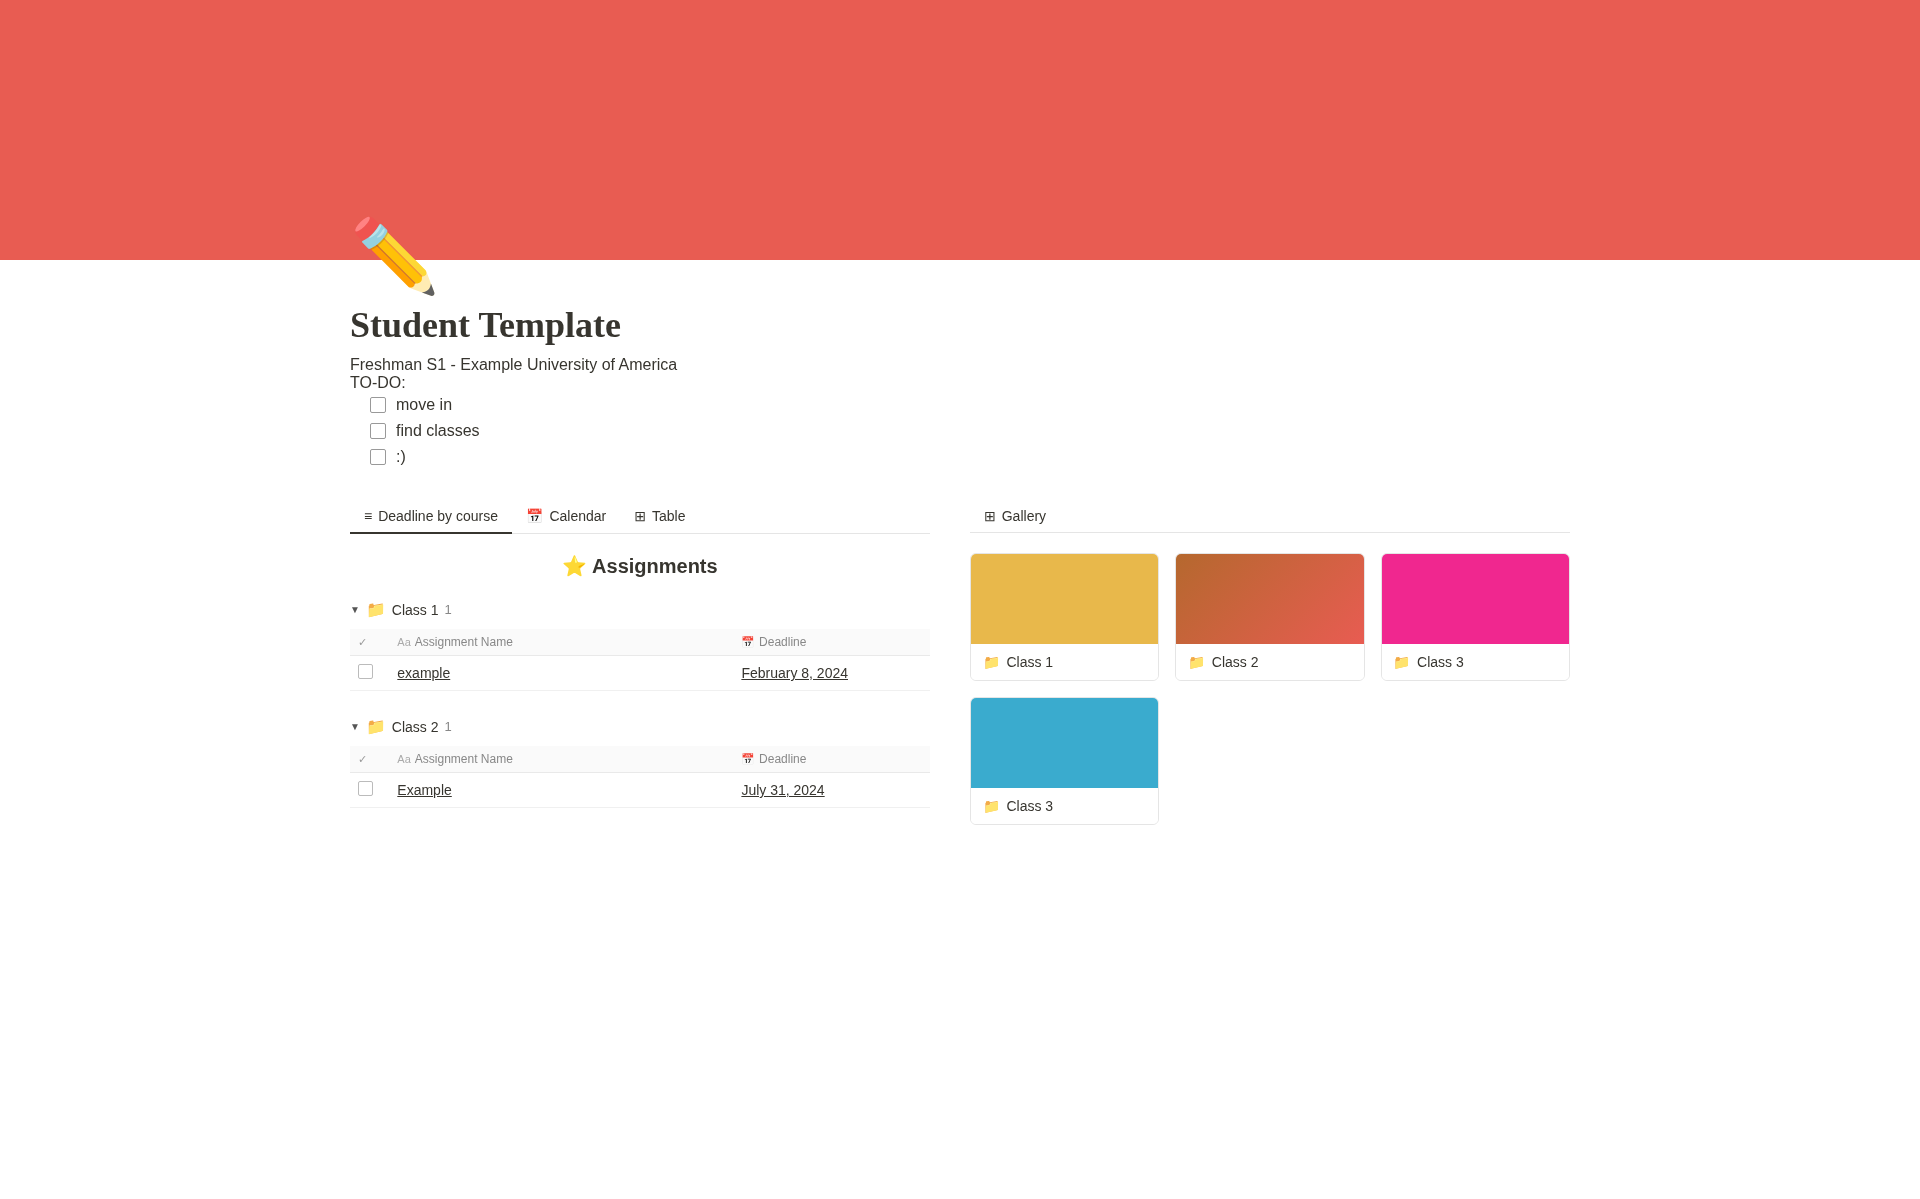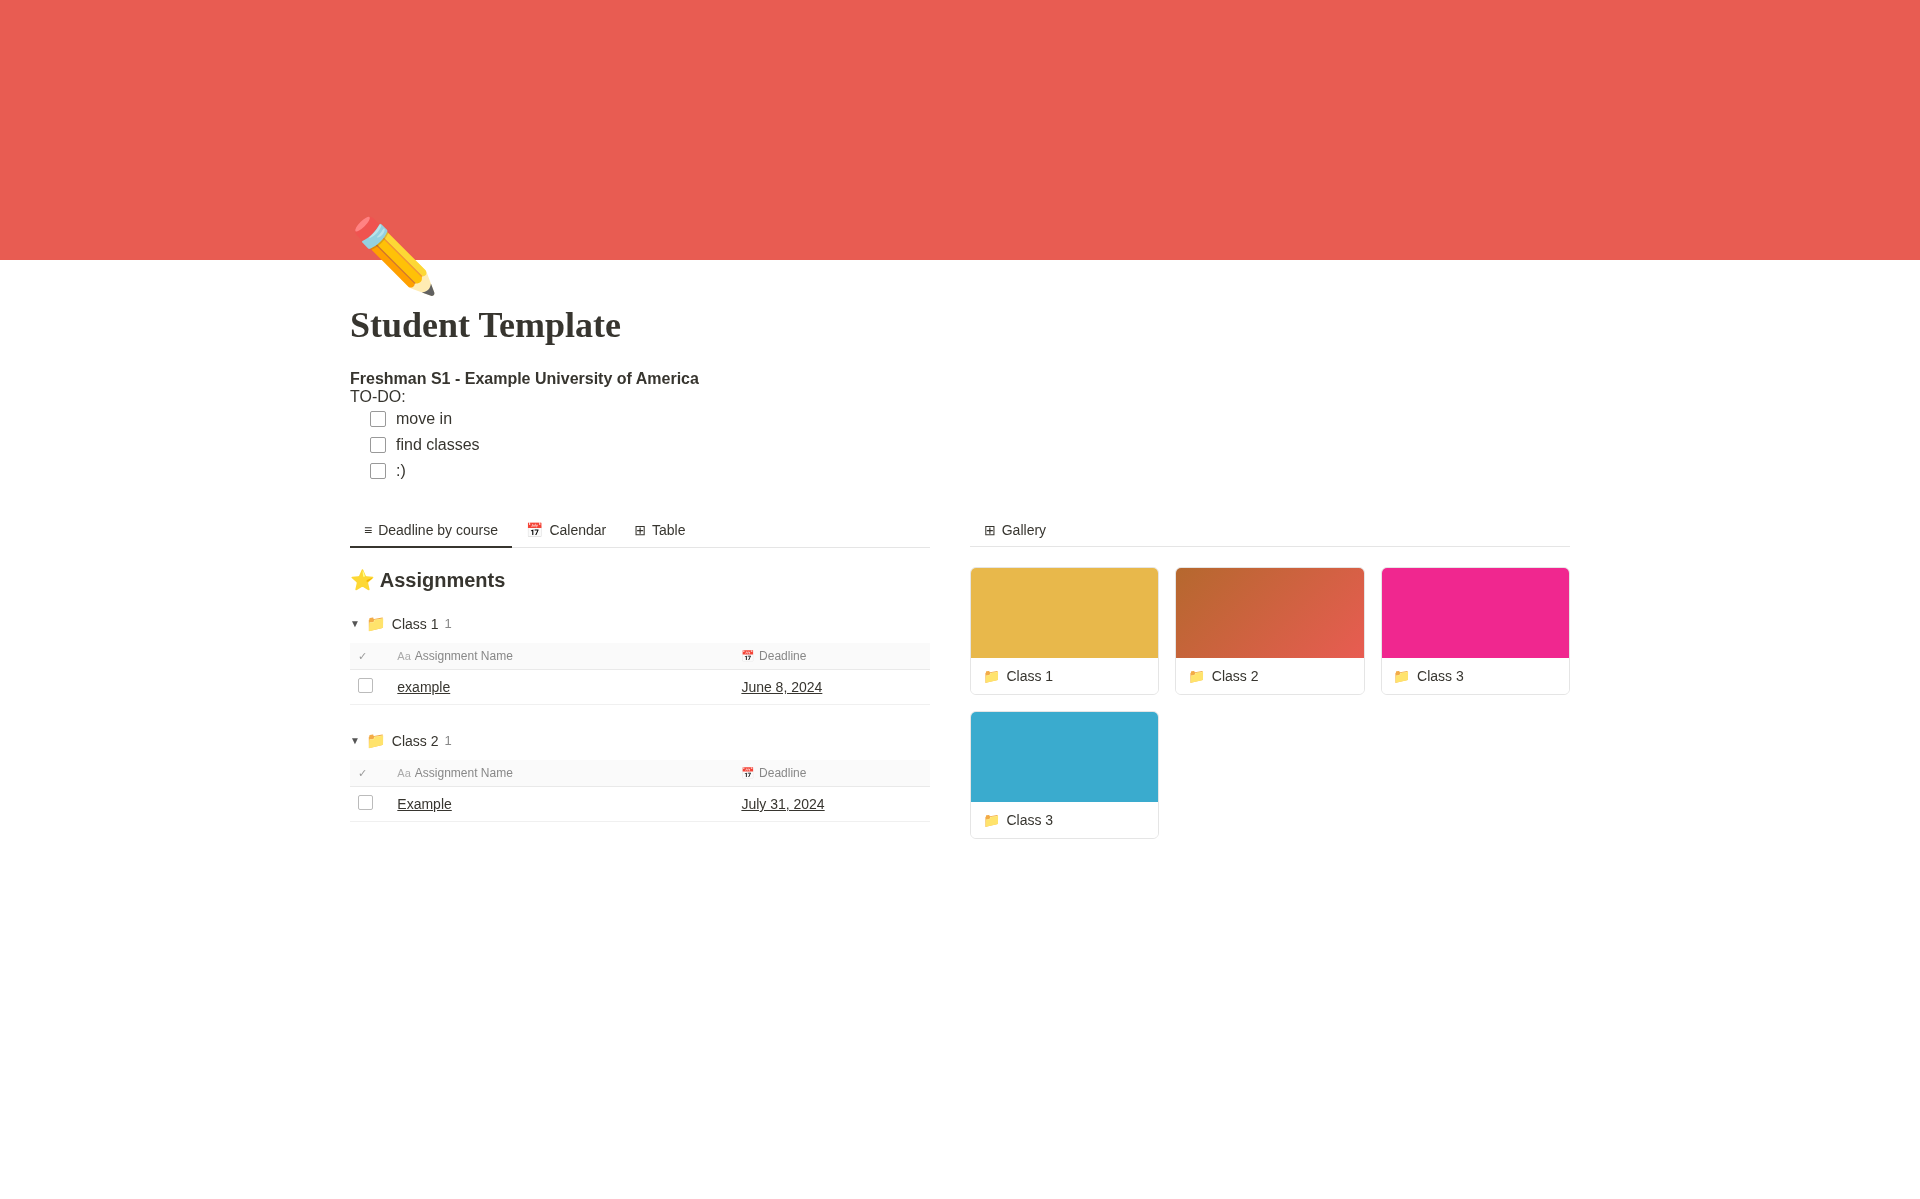--- a/index.html
+++ b/index.html
@@ -28,22 +28,21 @@
       font-size: 36px;
       font-weight: 700;
       color: #37352f;
       margin-top: 12px;
       font-family: Georgia, serif;
     }
 
     .page-subtitle {
       font-size: 16px;
       color: #37352f;
-      margin-top: 24px;
-      font-weight: bold;
+      margin-top: 10px;
     }
 
     .todo-label {
       font-size: 16px;
       color: #37352f;
       font-weight: 500;
     }
 
     .todo-list {
       list-style: none;
@@ -117,20 +116,21 @@
       font-size: 14px;
     }
 
     .section-header {
       font-size: 20px;
       font-weight: 700;
       margin-bottom: 16px;
       display: flex;
       align-items: center;
       gap: 8px;
+      justify-content: center;
     }
 
     
     .group-header {
       display: flex;
       align-items: center;
       gap: 6px;
       padding: 6px 0;
       font-size: 14px;
       font-weight: 500;
@@ -340,21 +340,21 @@
         </thead>
         <tbody>
           <tr>
             <td class="col-check">
               <input type="checkbox" style="">
             </td>
             <td class="col-name">
               <span>example</span>
             </td>
             <td class="col-deadline">
-              <span>June 8, 2024</span>
+              <span>February 8, 2024</span>
             </td>
           </tr>
         </tbody>
       </table>
 
       <div class="group-header">
         <span class="group-triangle">▼</span>
         <span class="folder-icon">📁</span>
         <span>Class 2</span>
         <span class="group-count">1</span>

